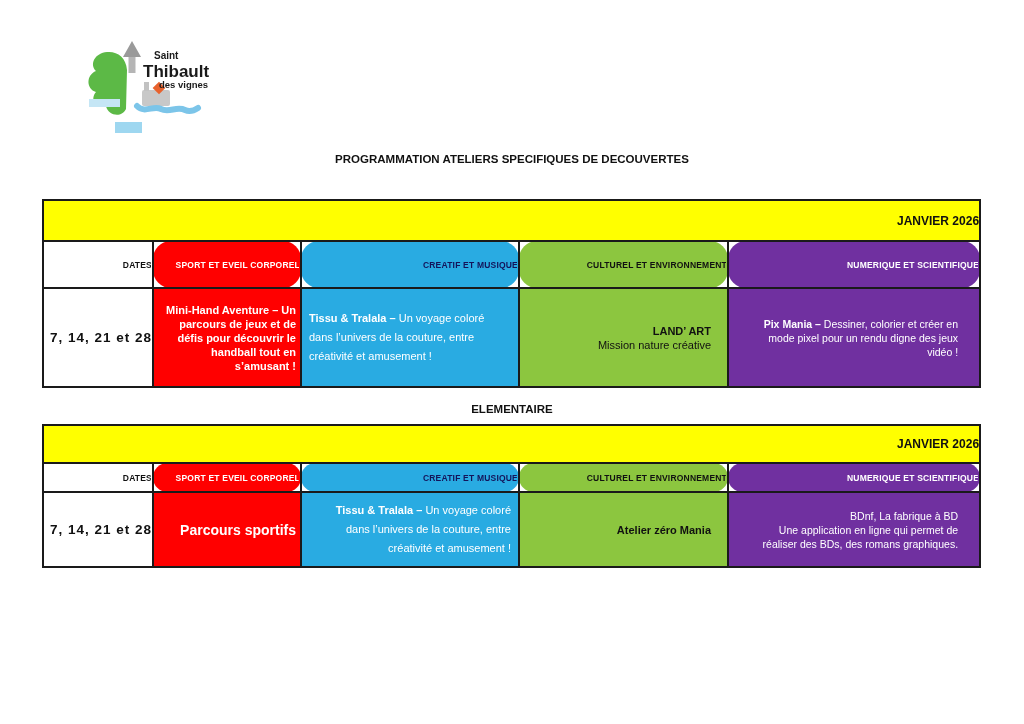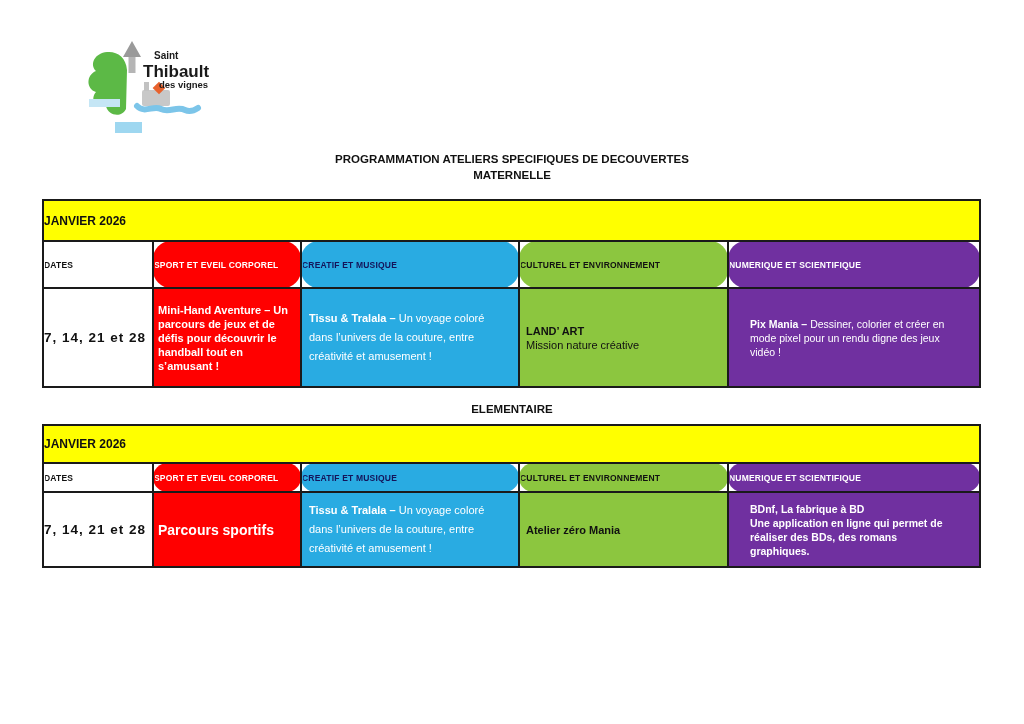--- a/index.html
+++ b/index.html
@@ -53,21 +53,21 @@
     table-layout: fixed;
     width: 937px;
     background: #ffffff;
   }
   #table-maternelle { top: 199px; }
   #table-elementaire { top: 424px; }
   .program td {
     border: 2px solid #1a1a1a;
     overflow: hidden;
     vertical-align: middle;
-    text-align: left;
+    text-align: right;
   }
   .month-cell {
     background: #FFFF00;
     font-weight: bold;
     font-size: 12px;
     color: #111111;
   }
   #table-maternelle .month-cell   { height: 41px; }
   #table-elementaire .month-cell  { height: 38px; }
   #table-maternelle .header-row td  { height: 47px; }
@@ -104,30 +104,30 @@
     font-size: 11px;
     line-height: 19px;
     padding: 2px 7px;
   }
   .cell-creatif.left { text-align: left; }
   .cell-culturel {
     background: #8CC63F;
     color: #111111;
     font-size: 11px;
     line-height: 14px;
-    padding: 2px 6px;
+    padding: 2px 16px;
   }
   .cell-numerique {
     background: #7030A0;
     color: #ffffff;
     font-size: 10.5px;
     line-height: 14px;
     padding: 2px 21px;
   }
-  .cell-numerique.allbold { font-weight: bold; margin-top: 44px; }
+  .cell-numerique.allbold { font-weight: normal; margin-top: 44px; }
   b.lead { font-weight: bold; }
 </style>
 </head>
 <body>
 
 <div class="page">
 
   <div class="logo">
     <svg viewBox="0 0 125 98" width="125" height="98">
 
@@ -147,21 +147,20 @@
       <rect x="30" y="82" width="27" height="11" fill="#9ed7f0"></rect>
 
       <text x="69" y="19" font-size="10" font-weight="bold" fill="#1a1a1a">Saint</text>
       <text x="58" y="37" font-size="17" font-weight="bold" fill="#1a1a1a">Thibault</text>
       <text x="74" y="48" font-size="9.5" font-weight="bold" fill="#1a1a1a">des vignes</text>
     </svg>
   </div>
 
   <div class="page-title">
     <div>PROGRAMMATION ATELIERS SPECIFIQUES DE DECOUVERTES</div>
-    <div>MATERNELLE</div>
   </div>
 
   <table class="program" id="table-maternelle">
     <colgroup>
       <col style="width:110px">
         <col style="width:148px">
         <col style="width:218px">
         <col style="width:209px">
         <col style="width:252px">
     </colgroup>

